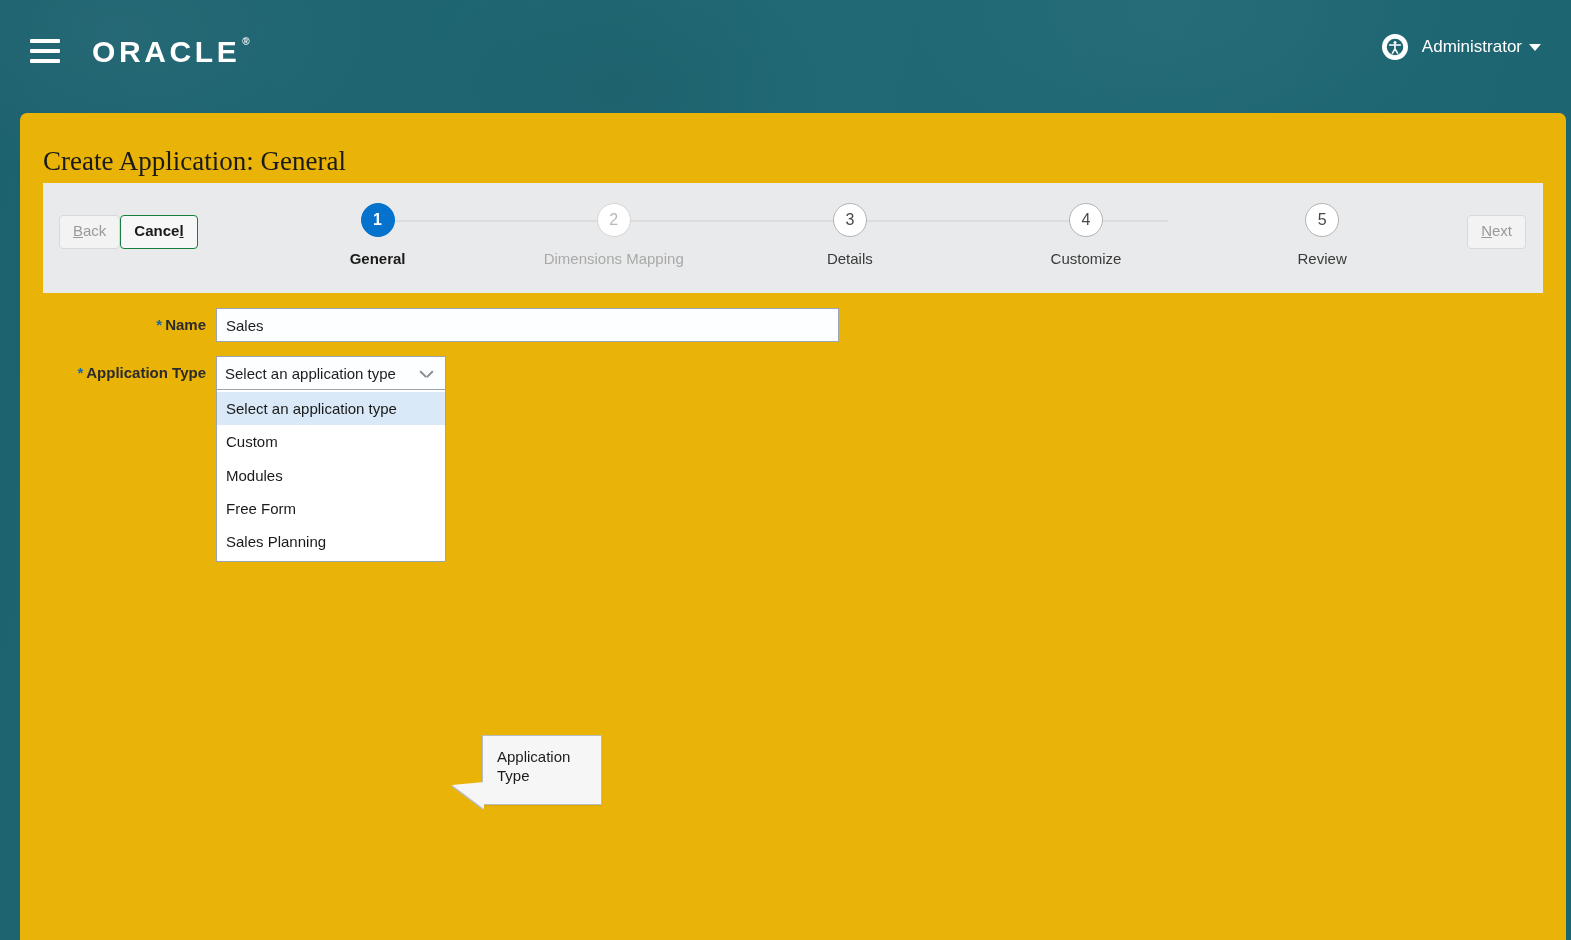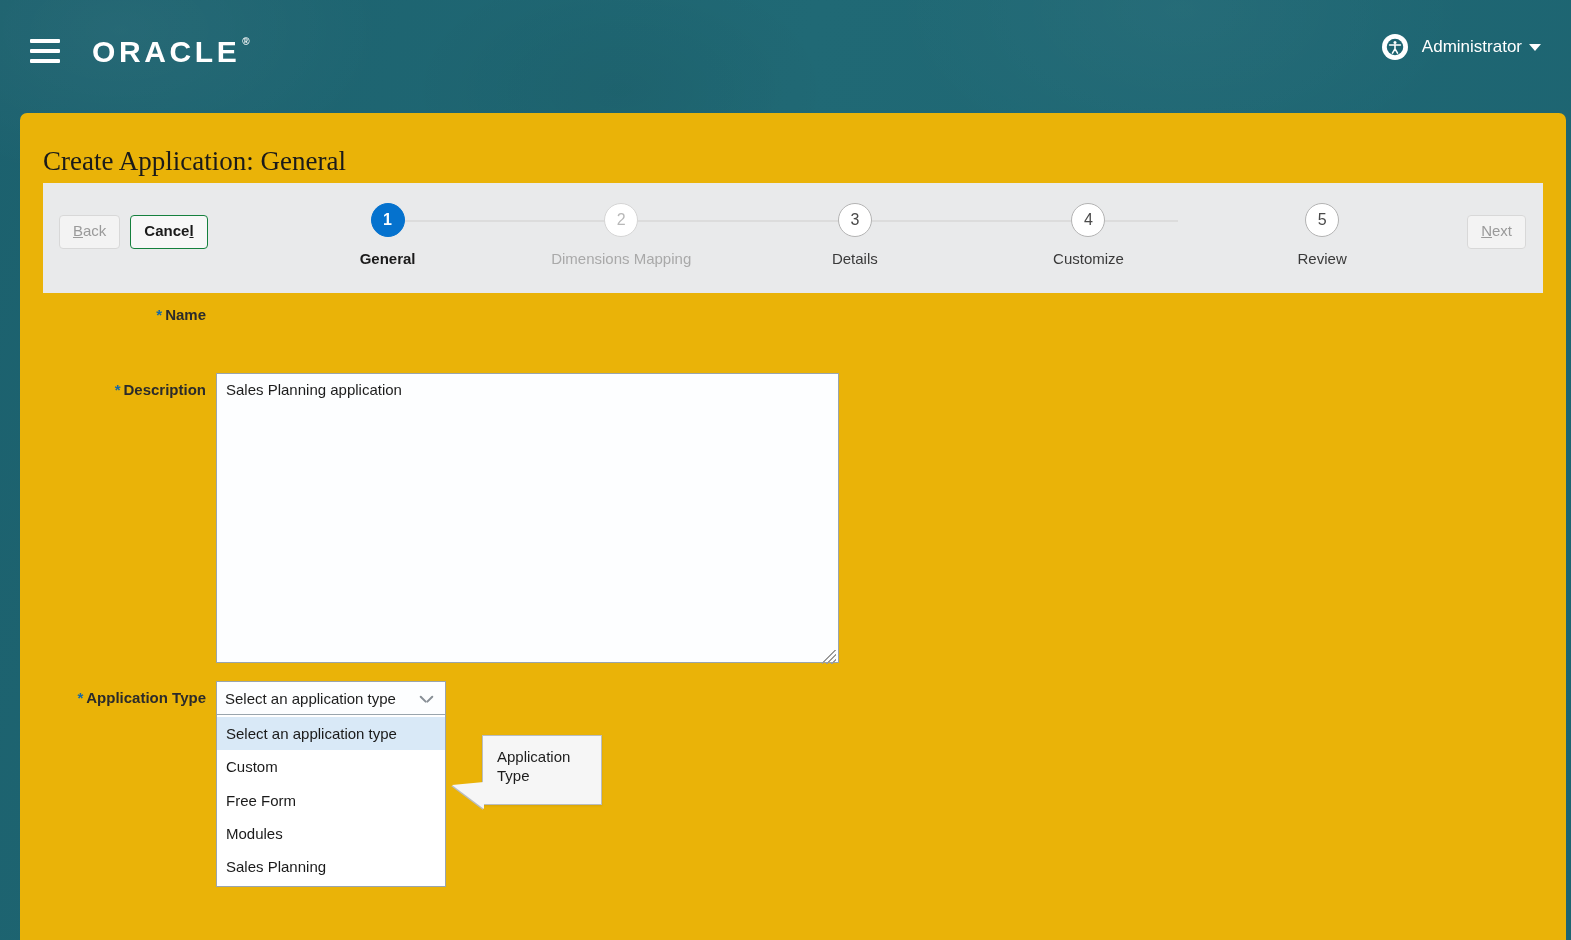--- a/index.html
+++ b/index.html
@@ -76,21 +76,21 @@
     padding: 33px 0 0 23px; margin: 0; font-weight: 400;
   }
 
   
   .train-band {
     position: absolute; left: 23px; top: 70px;
     width: 1500px; height: 110px;
     background: #e9eaeb;
     display: flex; align-items: flex-start;
   }
-  .tb-btns { display: flex; gap: 10px; padding: 32px 0 0 16px; }
+  .tb-btns { display: flex; padding: 32px 0 0 16px; }
   .btn {
     font-family: "Liberation Sans", sans-serif;
     font-size: 15px; padding: 7px 13px 8px;
     border-radius: 4px; cursor: pointer; line-height: 1.1;
     background: #f3f3f3; border: 1px solid #d8d8d8; color: #9a9a9a;
   }
   .btn.enabled {
     background: #f7f7f7; border: 1px solid #15803d;
     color: #1a1a1a; font-weight: bold;
   }
@@ -147,21 +147,21 @@
   }
   .ta-wrap { position: relative; width: 623px; }
   .ta-grip {
     position: absolute; right: 3px; bottom: 3px;
     width: 14px; height: 14px; pointer-events: none;
     background:
       linear-gradient(135deg, transparent 0 44%, #9b9b9b 44% 52%, transparent 52% 100%),
       linear-gradient(135deg, transparent 0 62%, #9b9b9b 62% 70%, transparent 70% 100%),
       linear-gradient(135deg, transparent 0 80%, #9b9b9b 80% 88%, transparent 88% 100%);
   }
-  .row-name { margin-top: 0; }
+  .row-name { margin-top: 10px; }
   .row-desc { margin-top: 50px; }
   .row-type { margin-top: 14px; }
 
   
   .sel-wrap { position: relative; width: 190px; }
   .sel-box {
     width: 230px; height: 34px;
     border: 1px solid #9aa5ad; background: #fdfeff;
     display: flex; align-items: center; padding: 0 8px;
     font-size: 15px; color: #1d1d1d; cursor: pointer;
@@ -278,46 +278,38 @@
       <div class="btn"><u>N</u><span>ext</span></div>
     </div>
   </div>
 
   <div class="form">
 
     <div class="frow row-name">
       <div class="flabel">
         <span class="req">*</span><span>Name</span>
       </div>
-    </div>
-
-    <div class="frow row-desc">
-      <div class="flabel">
-        <span class="req">*</span><span>Description</span>
-      </div>
-      <div class="ta-wrap">
-        <textarea class="txtarea" style="">Sales Planning application</textarea>
-        <span class="ta-grip"></span>
-      </div>
-    </div>
+      <input class="txtinput" type="text" value="Sales" style="">
+    </div>
+
 
     <div class="frow row-type">
       <div class="flabel">
         <span class="req">*</span><span>Application Type</span>
       </div>
       <div class="sel-wrap">
         <div class="sel-box">
           <span class="sel-val">Select an application type</span>
           <span class="chev"></span>
         </div>
         <div class="sel-list">
           <div class="sel-opt sel">Select an application type</div>
           <div class="sel-opt">Custom</div>
+          <div class="sel-opt">Modules</div>
           <div class="sel-opt">Free Form</div>
-          <div class="sel-opt">Modules</div>
           <div class="sel-opt">Sales Planning</div>
         </div>
       </div>
     </div>
 
   </div>
 
   <div class="tooltip">
     <span>Application Type</span>
     <span class="tail"></span>

